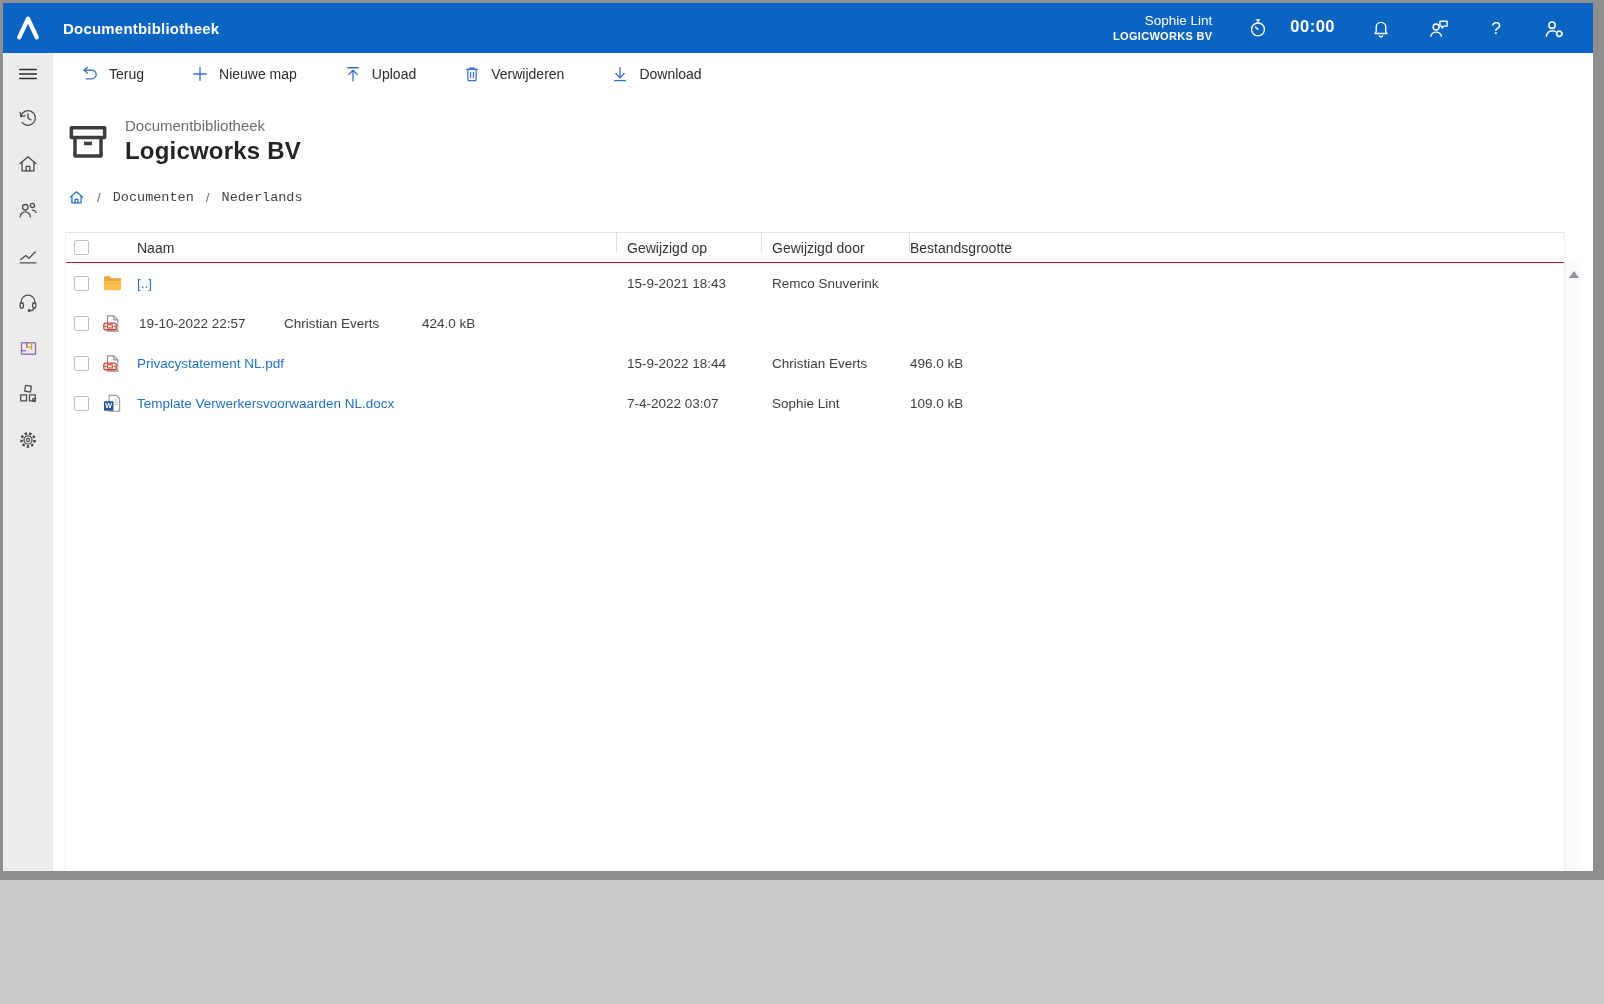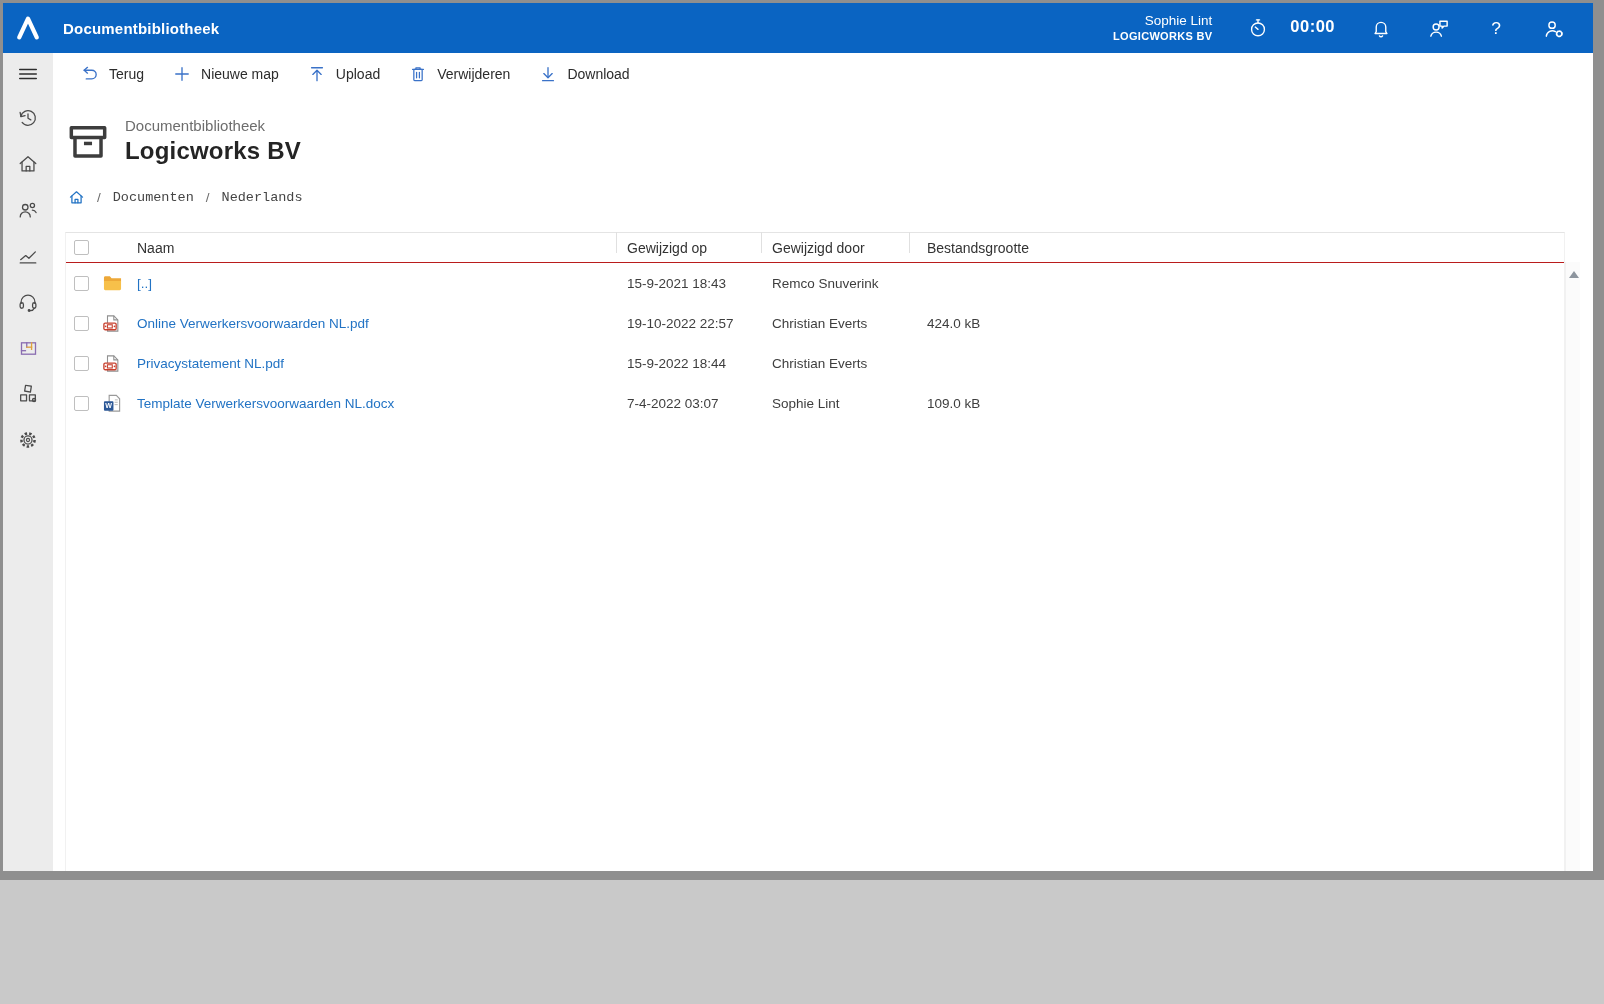--- a/index.html
+++ b/index.html
@@ -23,21 +23,21 @@
   
   .shell { display:flex; height:942px; }
   .sidebar { width:50px; background:#ececec; flex-shrink:0; display:flex; flex-direction:column; align-items:center; }
   .side-burger { height:42px; display:flex; align-items:center; justify-content:center; width:100%; cursor:pointer; color:#2e2e2e; }
   .side-item { height:46px; width:100%; display:flex; align-items:center; justify-content:center; cursor:pointer; color:#4b4b4b; }
   .sidebar .side-item:first-of-type { margin-top:2px; }
 
   .main { flex:1; display:flex; flex-direction:column; min-width:0; background:#fff; }
 
   
-  .toolbar { height:42px; display:flex; align-items:center; padding-left:14px; gap:2px; }
+  .toolbar { height:42px; display:flex; align-items:center; padding-left:14px; gap:20px; }
   .tb-btn { display:flex; align-items:center; gap:9px; padding:6px 13px; font-size:14px; color:#2c2c2c;
             background:none; border:none; cursor:pointer; font-family:inherit; }
   .tb-btn .ic { display:flex; color:#3a72c8; }
 
   
   .content { flex:1; padding:22px 13px 0 12px; }
   .doc-header { display:flex; gap:14px; align-items:flex-start; }
   .archive-ic { color:#3d3d3d; margin-top:3px; }
   .subtitle { font-size:15px; color:#6d6d6d; }
   .title { font-size:24px; font-weight:bold; color:#242424; margin-top:3px; letter-spacing:.2px; }
@@ -51,21 +51,21 @@
   .grid-wrap { margin-top:26px; display:flex; align-items:flex-start; }
   .grid { flex:1; border:1px solid #f1f1f1; border-top-color:#e4e4e4; min-width:0; }
   .g-head { height:30px; display:flex; align-items:center; border-bottom:1px solid #b91c1c; font-size:14px; color:#333; }
   .g-body { height:666px; }
   .g-row { height:40px; display:flex; align-items:center; font-size:13.5px; color:#3e3e3e; }
   .col-check { width:30px; display:flex; justify-content:center; }
   .col-icon { width:32px; display:flex; justify-content:center; align-items:center; }
   .col-name { width:488px; padding-left:9px; }
   .col-mod  { width:145px; position:relative; padding-left:11px; }
   .col-by   { width:148px; position:relative; padding-left:11px; }
-  .col-size { flex:1; position:relative; padding-left:18px; }
+  .col-size { flex:1; position:relative; padding-left:1px; }
   .g-head .col-mod::before, .g-head .col-by::before, .g-head .col-size::before {
     content:""; position:absolute; left:0; top:-8px; height:21px; width:1px; background:#e0e0e0; }
   .g-head > div { cursor:pointer; }
   .checkbox { width:15px; height:15px; border:1px solid #bfbfbf; border-radius:2px; background:#fff; display:inline-block; cursor:pointer; }
   a.flink { color:#2273c4; text-decoration:none; cursor:pointer; }
 
   
   .g-pager { height:33px; border-top:1px solid #e4e4e4; display:flex; align-items:center; background:#fff; }
   .pg-group { display:flex; border:1px solid #d9d9d9; margin-left:2px; }
   .pg-btn { width:32px; height:31px; display:flex; align-items:center; justify-content:center;
@@ -341,21 +341,20 @@
                 <div class="col-icon">
                   <svg width="18" height="19" viewBox="0 0 20 20">
                     <path d="M5 1.5 H12 L16.5 6 V18.5 H5 Z" fill="#fff" stroke="#909090" stroke-width="1.2"></path>
                     <path d="M12 1.5 V6 H16.5" fill="none" stroke="#909090" stroke-width="1.2"></path>
                     <rect x="1" y="9.5" width="13.6" height="7.4" rx="1.4" fill="#fff" stroke="#c8402e" stroke-width="1.5"></rect>
                     <rect x="4.9" y="11.4" width="5.4" height="3.6" fill="none" stroke="#c8402e" stroke-width="1.2"></rect>
                     <circle cx="2.9" cy="13.2" r="0.9" fill="#c8402e"></circle>
                       <circle cx="12.7" cy="13.2" r="0.9" fill="#c8402e"></circle>
                   </svg>
                 </div>
-                <div class="col-name"><a class="flink">Online Verwerkersvoorwaarden NL.pdf</a></div>
                 <div class="col-mod">19-10-2022 22:57</div>
                 <div class="col-by">Christian Everts</div>
                 <div class="col-size">424.0 kB</div>
               </div>
 
               <div class="g-row">
                 <div class="col-check">
                     <span class="checkbox"></span>
                   </div>
                 <div class="col-icon">
@@ -364,20 +363,21 @@
                     <path d="M12 1.5 V6 H16.5" fill="none" stroke="#909090" stroke-width="1.2"></path>
                     <rect x="1" y="9.5" width="13.6" height="7.4" rx="1.4" fill="#fff" stroke="#c8402e" stroke-width="1.5"></rect>
                     <rect x="4.9" y="11.4" width="5.4" height="3.6" fill="none" stroke="#c8402e" stroke-width="1.2"></rect>
                     <circle cx="2.9" cy="13.2" r="0.9" fill="#c8402e"></circle>
                       <circle cx="12.7" cy="13.2" r="0.9" fill="#c8402e"></circle>
                   </svg>
                 </div>
                 <div class="col-name"><a class="flink">Privacystatement NL.pdf</a></div>
                 <div class="col-mod">15-9-2022 18:44</div>
                 <div class="col-by">Christian Everts</div>
+                <div class="col-size">496.0 kB</div>
               </div>
 
               <div class="g-row">
                 <div class="col-check">
                     <span class="checkbox"></span>
                   </div>
                 <div class="col-icon">
                   <svg width="19" height="19" viewBox="0 0 20 20">
                     <path d="M6.5 1.5 H14 L17.5 5 V18 H6.5 Z" fill="#fff" stroke="#9a9a9a" stroke-width="1.2"></path>
                     <path d="M12.5 6.2 h3 M12.2 8.7 h3.3 M12.2 11.2 h3.3" stroke="#b5b5b5" stroke-width="1" fill="none"></path>

